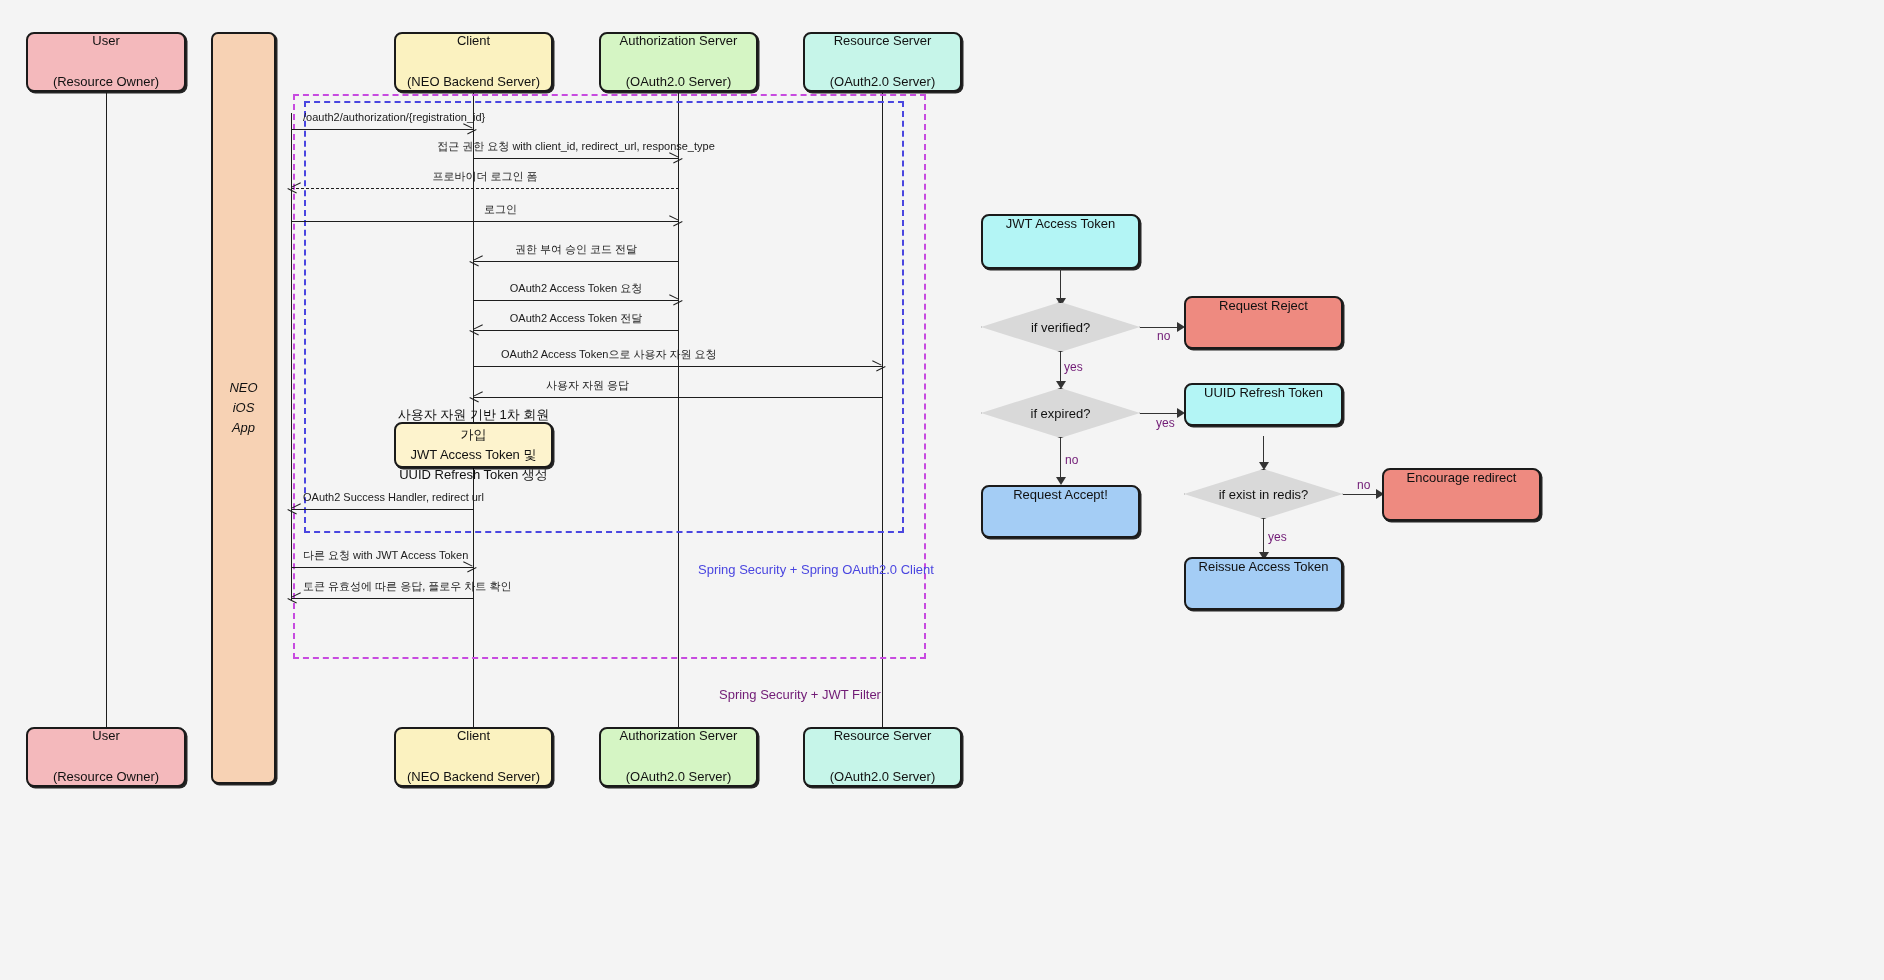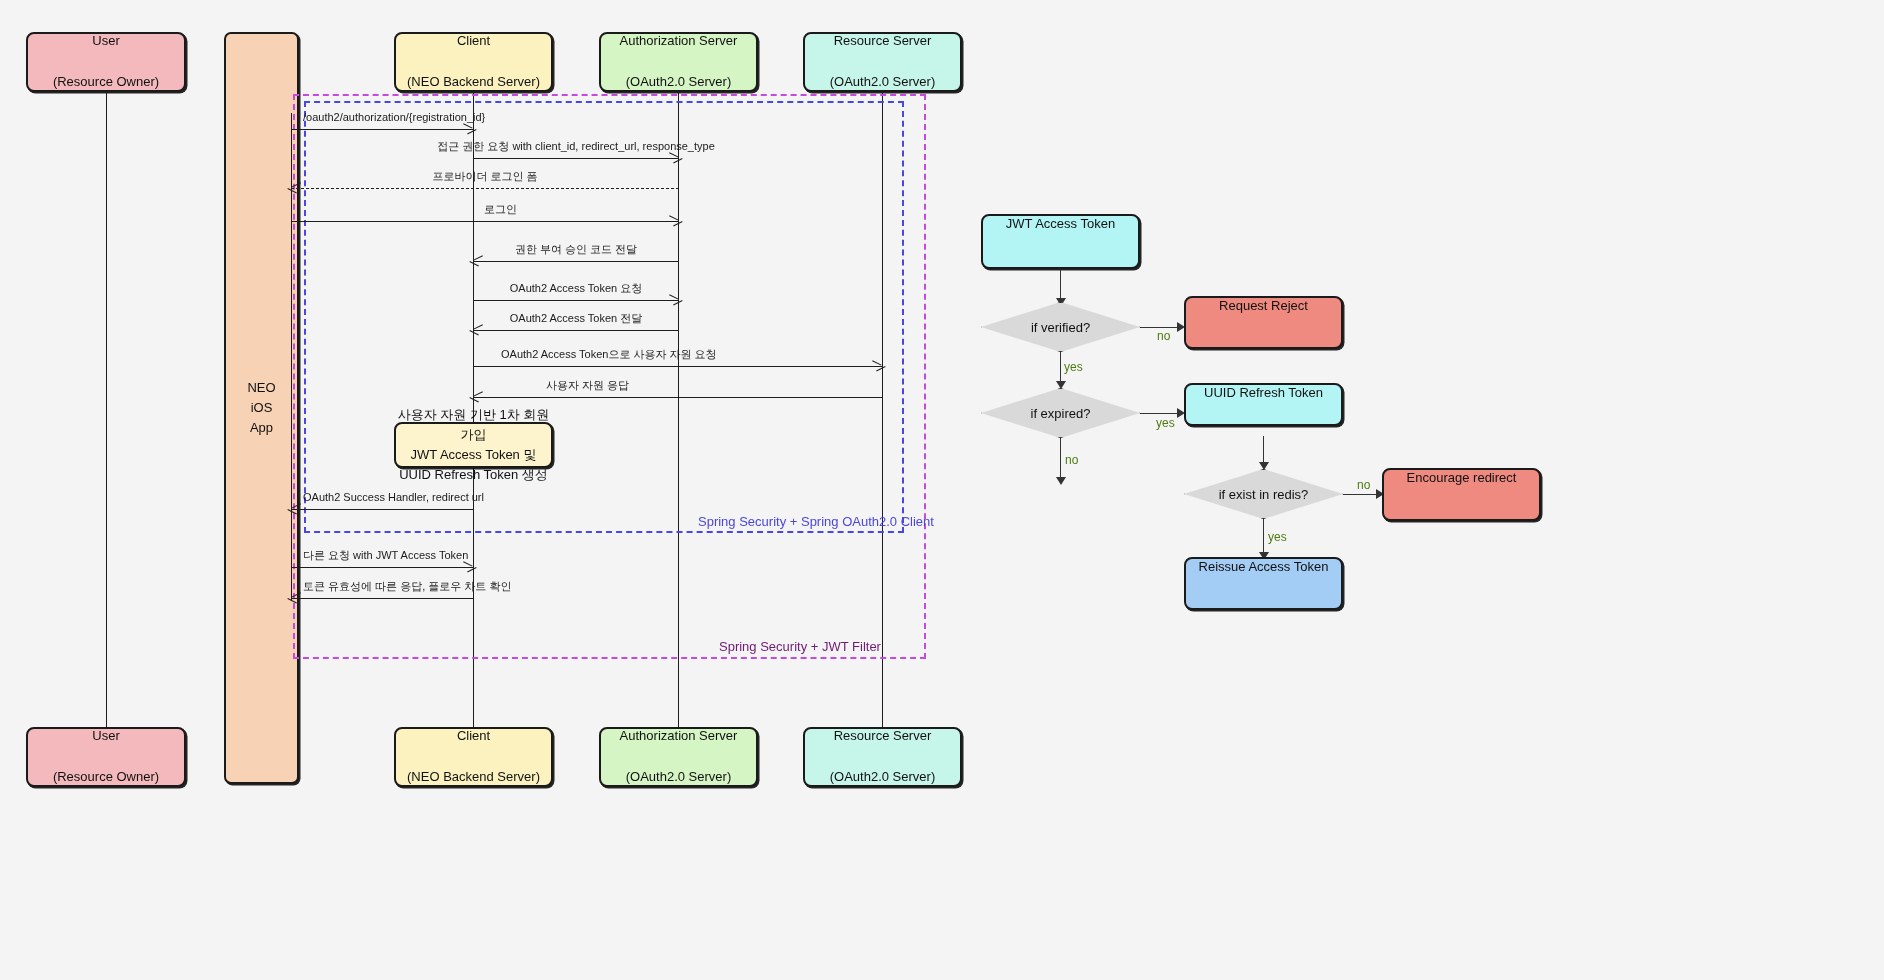--- a/index.html
+++ b/index.html
@@ -80,21 +80,21 @@
     display: flex; flex-direction: column;
     align-items: center; justify-content: center;
     font-size: 13px; line-height: 1.55; color: #111;
     text-align: center;
     box-shadow: 1.5px 1.5px 0 rgba(0,0,0,0.85);
   }
 
   
   .frame { position: absolute; background: transparent; }
   .frame-label {
-    position: absolute; font-size: 13px; white-space: nowrap;
+    position: absolute; font-size: 13px; white-space: nowrap; margin-top: 48px;
   }
 
   
   .fc-node {
     position: absolute;
     border: 2px solid #1a1a1a;
     border-radius: 8px;
     display: flex; align-items: flex-start; justify-content: center;
     font-size: 13px; color: #111; text-align: center;
     box-shadow: 1.5px 1.5px 0 rgba(0,0,0,0.85);
@@ -117,21 +117,21 @@
   .fc-edge.h { height: 0; border-top: 1.4px solid #333; }
   .fc-arrowhead { position: absolute; width: 0; height: 0; }
   .fc-arrowhead.down {
     border-left: 5px solid transparent; border-right: 5px solid transparent;
     border-top: 8px solid #333;
   }
   .fc-arrowhead.right {
     border-top: 5px solid transparent; border-bottom: 5px solid transparent;
     border-left: 8px solid #333;
   }
-  .fc-elabel { position: absolute; font-size: 12px; color: #4d7c0f; }
+  .fc-elabel { position: absolute; font-size: 12px; color: #701a75; }
 </style>
 </head>
 <body>
 
 <div id="canvas">
 
   <div class="participant" style="left:26px; top:32px; width:160px; height:60px; background:#f4b9bc;">
     <span class="pline">User</span>
     <span class="pline">(Resource Owner)</span>
   </div>
@@ -149,21 +149,21 @@
   <div class="participant" style="left:803px; top:32px; width:159px; height:60px; background:#c6f5e9;">
     <span class="pline">Resource Server</span>
     <span class="pline">(OAuth2.0 Server)</span>
   </div>
 
   <div class="lifeline" style="left:106px; top:92px; height:637px;"></div>
   <div class="lifeline" style="left:473px; top:92px; height:637px;"></div>
   <div class="lifeline" style="left:678px; top:92px; height:637px;"></div>
   <div class="lifeline" style="left:882px; top:92px; height:637px;"></div>
 
-  <div class="actorbar" style="left:224px; top:32px; width:75px; height:752px; background:#f7d2b4;">
+  <div class="actorbar" style="left:211px; top:32px; width:65px; height:752px; background:#f7d2b4;font-style:italic;">
     <div class="vlabel">
       <span>NEO</span><br>
       <span>iOS</span><br>
       <span>App</span>
     </div>
   </div>
 
   <div class="lifeline" style="left:291px; top:113px; height:487px; border-left-color:#1d1d1d;"></div>
 
   <div class="frame" style="left:293px; top:94px; width:633px; height:565px;
@@ -302,20 +302,23 @@
   <div class="fc-elabel" style="left:1156px; top:416px;">yes</div>
 
   <div class="fc-node" style="left:1184px; top:383px; width:159px; height:43px; background:#b3f5f5;">
     <span>UUID Refresh Token</span>
   </div>
 
   <div class="fc-edge v" style="left:1060px; top:438px; height:40px;"></div>
   <div class="fc-arrowhead down" style="left:1056px; top:477px;"></div>
   <div class="fc-elabel" style="left:1065px; top:453px;">no</div>
 
+  <div class="fc-node" style="left:981px; top:485px; width:159px; height:53px; background:#a4cdf5;">
+    <span>Request Accept!</span>
+  </div>
 
   <div class="fc-edge v" style="left:1263px; top:436px; height:29px;"></div>
   <div class="fc-arrowhead down" style="left:1259px; top:462px;"></div>
 
   <div class="fc-diamond" style="left:1184px; top:469px; width:159px; height:50px;">
     <div class="dshape"></div>
     <span class="dtext">if exist in redis?</span>
   </div>
 
   <div class="fc-edge h" style="left:1343px; top:494px; width:40px;"></div>

